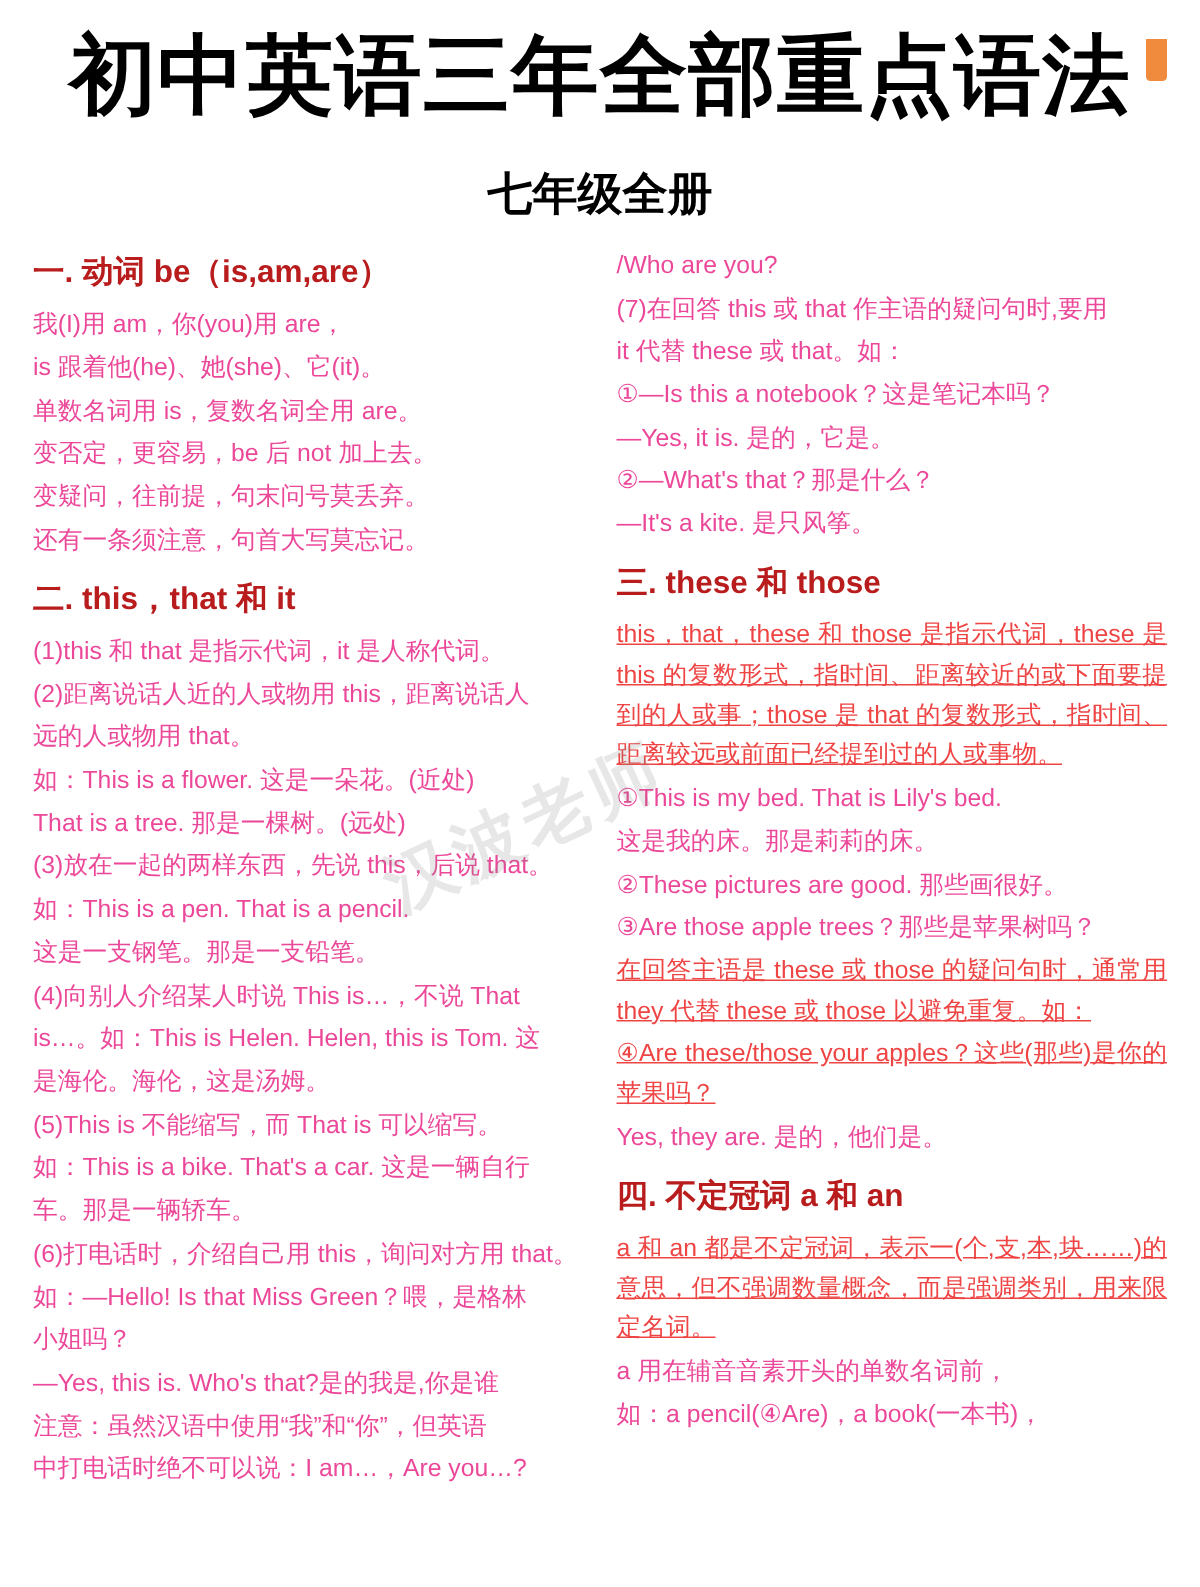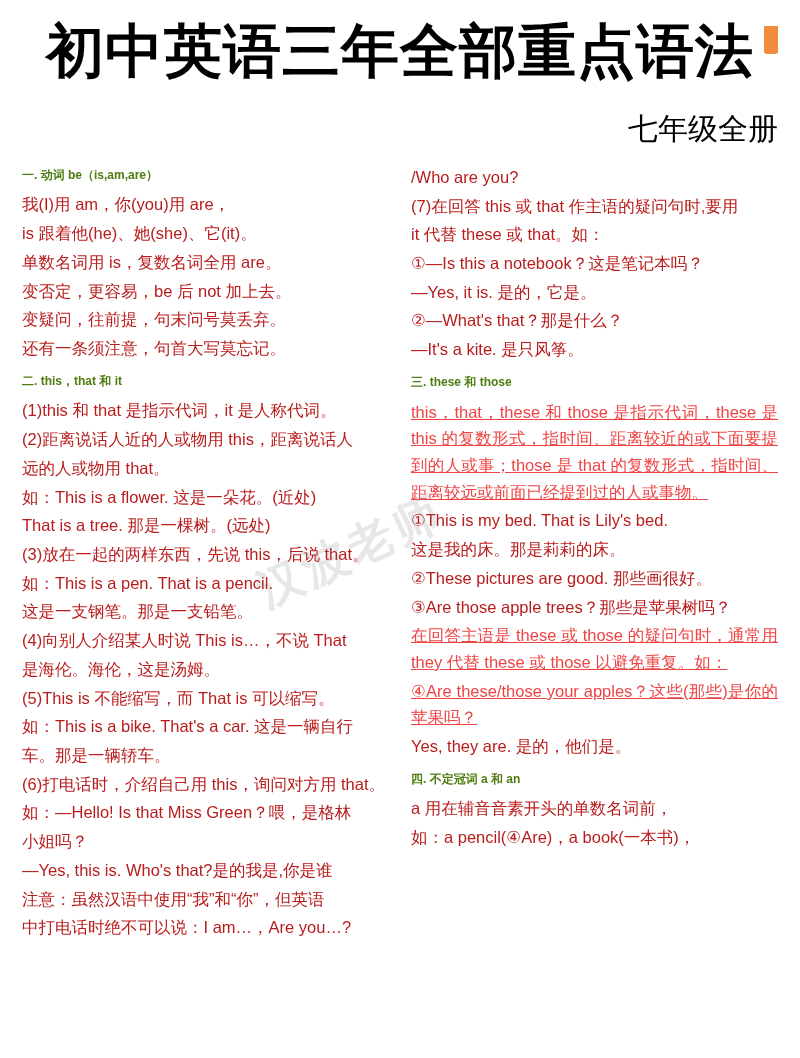--- a/index.html
+++ b/index.html
@@ -39,49 +39,49 @@
     font-size: 58px;
     line-height: 1.05;
     font-weight: 700;
     letter-spacing: 1px;
     color: #000;
     font-family: Liberation Mono, monospace;
     white-space: nowrap;
   }
   .doc-subtitle {
     margin: 22px 0 14px 0;
-    text-align: right;
+    text-align: center;
     font-size: 30px;
-    font-weight: 400;
+    font-weight: 700;
     color: #000;
   }
   .columns {
     display: flex;
     gap: 22px;
     align-items: flex-start;
   }
   .col {
     width: 367px;
     flex: 0 0 367px;
   }
   h2.section {
-    font-size: 12px;
+    font-size: 21px;
     font-weight: 700;
     margin: 12px 0 8px 0;
     line-height: 1.3;
-    color: #4d7c0f;
+    color: #b91c1c;
   }
   h2.section:first-child {
     margin-top: 4px;
   }
   p.line {
     font-size: 16.5px;
     line-height: 1.62;
     margin: 0 0 2px 0;
-    color: #b91c1c;
+    color: #ec4899;
     word-break: break-word;
   }
   p.para {
     font-size: 16.5px;
     line-height: 1.62;
     margin: 0 0 2px 0;
     color: #ef4444;
     text-align: justify;
     text-decoration: underline;
   }
@@ -126,20 +126,21 @@
       <h2 class="section">二. this，that 和 it</h2>
       <p class="line">(1)this 和 that 是指示代词，it 是人称代词。</p>
       <p class="line">(2)距离说话人近的人或物用 this，距离说话人</p>
       <p class="line">远的人或物用 that。</p>
       <p class="line">如：This is a flower. 这是一朵花。(近处)</p>
       <p class="line">That is a tree. 那是一棵树。(远处)</p>
       <p class="line">(3)放在一起的两样东西，先说 this，后说 that。</p>
       <p class="line">如：This is a pen. That is a pencil.</p>
       <p class="line">这是一支钢笔。那是一支铅笔。</p>
       <p class="line">(4)向别人介绍某人时说 This is…，不说 That</p>
+      <p class="line">is…。如：This is Helen. Helen, this is Tom. 这</p>
       <p class="line">是海伦。海伦，这是汤姆。</p>
       <p class="line">(5)This is 不能缩写，而 That is 可以缩写。</p>
       <p class="line">如：This is a bike. That's a car. 这是一辆自行</p>
       <p class="line">车。那是一辆轿车。</p>
       <p class="line">(6)打电话时，介绍自己用 this，询问对方用 that。</p>
       <p class="line">如：—Hello! Is that Miss Green？喂，是格林</p>
       <p class="line">小姐吗？</p>
       <p class="line">—Yes, this is. Who's that?是的我是,你是谁</p>
       <p class="line">注意：虽然汉语中使用“我”和“你”，但英语</p>
       <p class="line">中打电话时绝不可以说：I am…，Are you…?</p>
@@ -160,19 +161,20 @@
       <p class="para">this，that，these 和 those 是指示代词，these 是 this 的复数形式，指时间、距离较近的或下面要提到的人或事；those 是 that 的复数形式，指时间、距离较远或前面已经提到过的人或事物。</p>
       <p class="line">①This is my bed. That is Lily's bed.</p>
       <p class="line">这是我的床。那是莉莉的床。</p>
       <p class="line">②These pictures are good. 那些画很好。</p>
       <p class="line">③Are those apple trees？那些是苹果树吗？</p>
       <p class="para">在回答主语是 these 或 those 的疑问句时，通常用 they 代替 these 或 those 以避免重复。如：</p>
       <p class="para">④Are these/those your apples？这些(那些)是你的苹果吗？</p>
       <p class="line">Yes, they are. 是的，他们是。</p>
 
       <h2 class="section">四. 不定冠词 a 和 an</h2>
+      <p class="para">a 和 an 都是不定冠词，表示一(个,支,本,块……)的意思，但不强调数量概念，而是强调类别，用来限定名词。</p>
       <p class="line">a 用在辅音音素开头的单数名词前，</p>
       <p class="line">如：a pencil(④Are)，a book(一本书)，</p>
     </div>
 
   </div>
 
 </div>
 
 </body></html>

